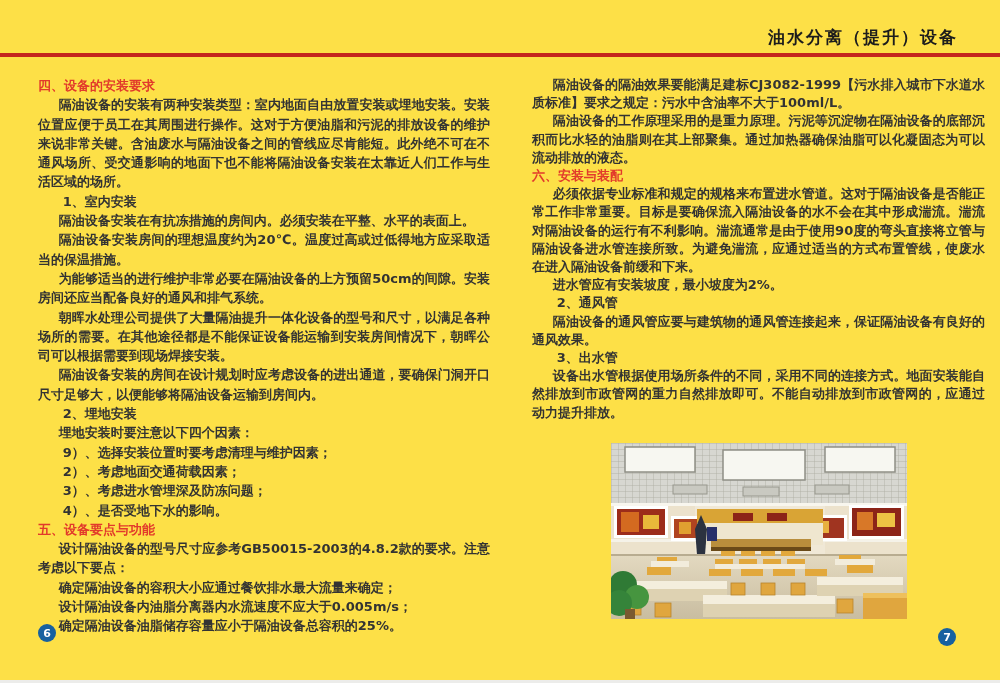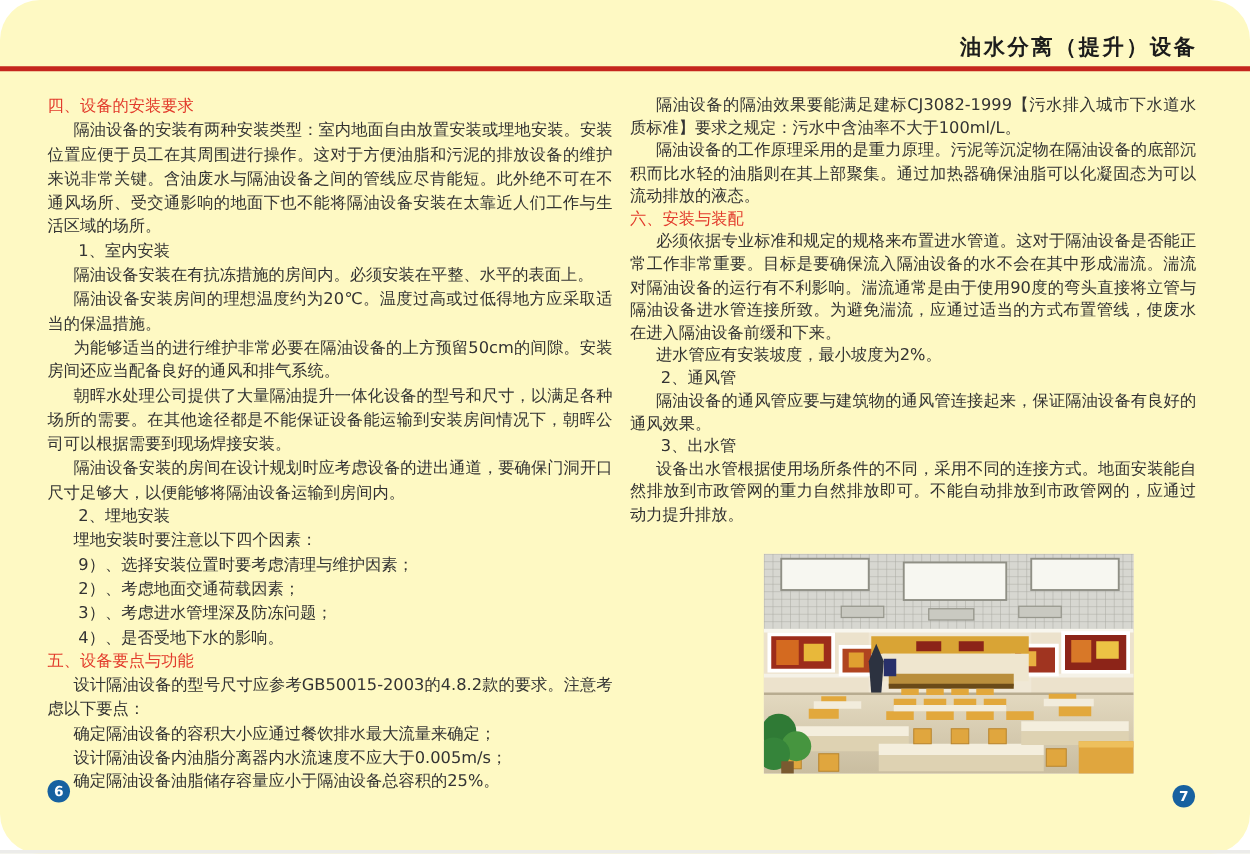--- a/index.html
+++ b/index.html
@@ -1,39 +1,39 @@
 <!DOCTYPE html>
 <html><head>
 <meta charset="utf-8">
 <style>
   html,body{margin:0;padding:0;}
   body{
     width:1000px;height:683px;position:relative;background:#ffffff;
     font-family:"DejaVu Sans","Liberation Sans",sans-serif;
     overflow:hidden;
   }
-  .page{position:absolute;inset:0;background:#fef9c3;border-radius:32px;}
+  .page{position:absolute;inset:0;background:#fde047;}
   
   .header-title{
     position:absolute;top:26px;right:42px;
     font-size:17px;font-weight:bold;color:#1c1c1c;letter-spacing:2px;
   }
   .header-rule{
     position:absolute;top:53px;left:0;width:1000px;height:4px;background:#c5261d;
   }
   .bottom-edge{
     position:absolute;bottom:0;left:0;width:1000px;height:3px;background:#ececea;
   }
   
   .col{
     position:absolute;top:76px;color:#333333;
-    font-size:13px;font-weight:normal;text-align:justify;
+    font-size:13px;font-weight:bold;text-align:justify;
   }
   .col-left{left:38px;width:452px;line-height:19.3px;}
-  .col-right{left:504px;width:453px;line-height:18.2px;}
+  .col-right{left:532px;width:453px;line-height:18.2px;}
   .para{margin:0;text-indent:1.6em;}
   .para.heading{color:#e23a2b;text-indent:0;}
   .para.sub{text-indent:1.9em;}
   .para.list{text-indent:1.9em;}
   
   .photo{
     position:absolute;left:611px;top:443px;width:296px;height:176px;
     overflow:hidden;background:#e8e0cf;
   }
   .photo svg{display:block;}

